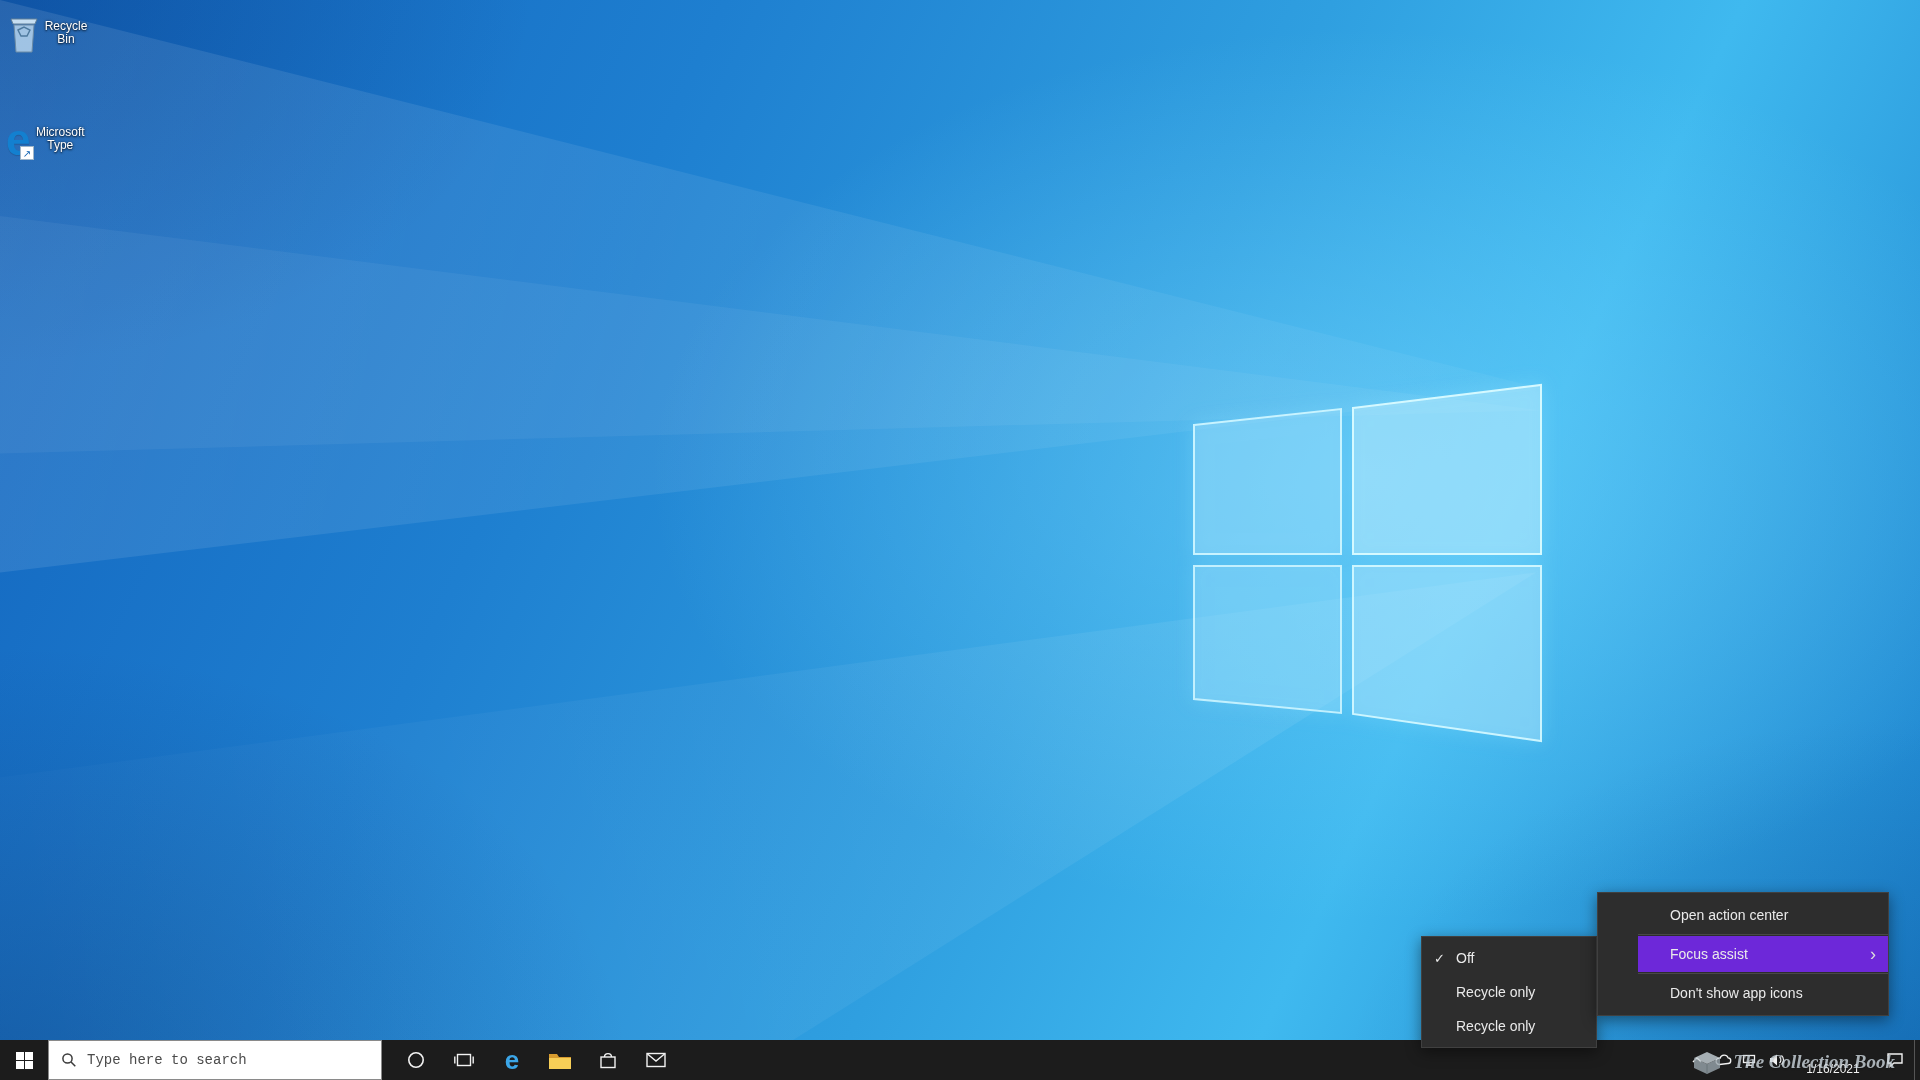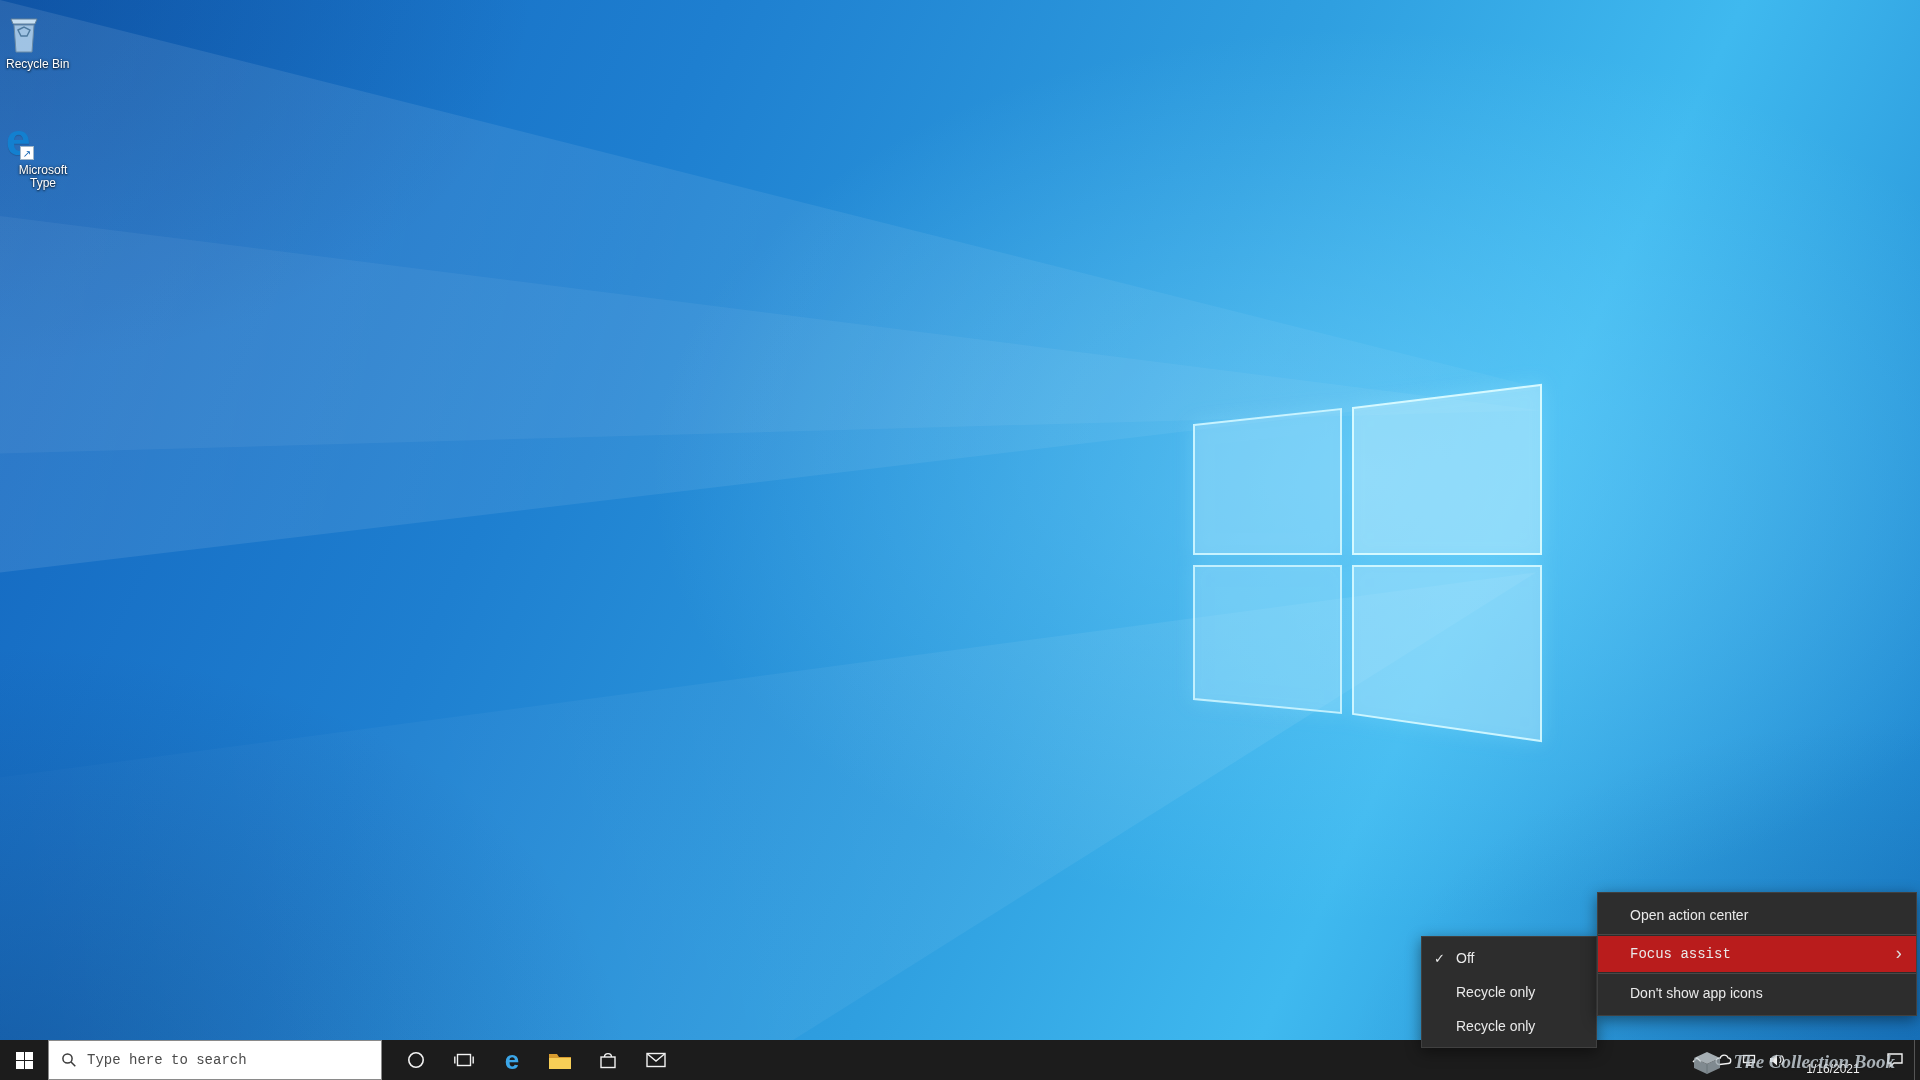--- a/index.html
+++ b/index.html
@@ -15,21 +15,21 @@
       radial-gradient(760px 520px at 0% 0%, rgba(10,55,120,0.35), transparent 70%),
       linear-gradient(115deg, #1263bd 0%, #1e7fd0 30%, #2f9fe0 55%, #3fb9ef 72%, #1a7ecb 100%);
   }
   .ray { position:absolute; inset:0; pointer-events:none; }
   .ray1 { clip-path:polygon(0 0, 80.3% 36%, 0 53%); background:linear-gradient(100deg, rgba(255,255,255,0.10), rgba(255,255,255,0.02)); }
   .ray2 { clip-path:polygon(0 20%, 80.3% 38%, 0 42%); background:rgba(255,255,255,0.05); }
   .ray3 { clip-path:polygon(80% 53%, 0 72%, 0 100%, 38% 100%); background:linear-gradient(260deg, rgba(255,255,255,0.10), rgba(255,255,255,0.01)); }
   .win-logo { position:absolute; left:1190px; top:380px; filter:drop-shadow(0 0 9px rgba(140,225,255,0.65)); }
 
   
-  .icon-cell { position:absolute; width:84px; display:flex; flex-direction:column; align-items:flex-start; cursor:default; }
+  .icon-cell { position:absolute; width:84px; display:flex; flex-direction:row; align-items:center; cursor:default; }
   .icon-cell .glyph-box { height:46px; display:flex; align-items:flex-end; justify-content:center; position:relative; }
   .icon-label { margin-top:4px; font-size:12px; line-height:13px; color:#fff; text-align:center; text-shadow:0 1px 2px rgba(0,0,0,0.75), 0 0 3px rgba(0,0,0,0.5); max-width:74px; }
   .edge-e { font-size:44px; font-weight:bold; color:#1380d0; line-height:40px; text-shadow:0 1px 1px rgba(0,0,0,0.15); }
   .shortcut-badge { position:absolute; left:14px; bottom:0px; width:14px; height:14px; background:#fff; border:1px solid #9fb6c9; display:flex; align-items:center; justify-content:center; font-size:10px; color:#0b5fb0; }
 
   
   .taskbar { position:absolute; left:0; bottom:0; width:1920px; height:40px; background:#1c1c1c; z-index:50; display:flex; align-items:stretch; }
   .tb-btn { width:48px; height:40px; display:flex; align-items:center; justify-content:center; cursor:pointer; }
   .search-box { position:absolute; left:48px; top:0; width:334px; height:40px; background:#ffffff; border:1px solid #8a8a8a; display:flex; align-items:center; padding-left:12px; gap:10px; }
   .search-box input { border:none; outline:none; font-size:14px; color:#333; width:270px; background:transparent; font-family:Liberation Mono, monospace; }
@@ -37,24 +37,24 @@
   .apps { position:absolute; left:392px; top:0; display:flex; }
   .tb-edge-e { font-size:26px; font-weight:bold; color:#3ba6e8; line-height:26px; }
   .tray { position:absolute; right:0; top:0; height:40px; display:flex; }
   .tray-btn { height:40px; display:flex; align-items:center; justify-content:center; cursor:pointer; }
   .clock { width:86px; height:40px; display:flex; flex-direction:column; justify-content:flex-end; align-items:center; padding-bottom:4px; cursor:pointer; }
   .clock .date { font-size:12px; color:#f2f2f2; line-height:13px; }
   .show-desktop { width:6px; height:40px; border-left:1px solid rgba(255,255,255,0.25); cursor:pointer; }
 
   
   .menu { position:absolute; background:#2d2d2d; border:1px solid #404040; box-shadow:0 4px 14px rgba(0,0,0,0.45); padding:4px 0; z-index:300; }
-  .context-menu { left:1597px; top:892px; width:320px; }
+  .context-menu { left:1597px; top:892px; width:292px;padding-left:40px; }
   .submenu { left:1421px; top:936px; width:176px; }
   .menu-item { height:36px; display:flex; align-items:center; padding:0 10px 0 32px; font-size:14px; color:#eaeaea; cursor:pointer; position:relative; }
-  .menu-item.highlight { background:#b91c1c;font-family:Liberation Mono, monospace; }
+  .menu-item.highlight { background:#6d28d9; }
   .menu-item .label { flex:1; }
   .menu-item .arrow { font-size:18px; color:#dcdcdc; margin-left:auto; padding-right:2px; }
   .menu-sep { height:1px; background:#484848; margin:1px 0; }
   .submenu .menu-item { height:34px; padding-left:34px; font-size:14px; }
   .check { position:absolute; left:12px; font-size:13px; color:#eaeaea; }
 
   
   .watermark { position:absolute; right:25px; bottom:2px; display:flex; align-items:center; gap:8px; z-index:999; opacity:0.8; pointer-events:none;font-weight:bold; }
   .watermark .wm-text { font-family:"Liberation Serif",serif; font-style:italic; font-size:19px; color:#cdd7de; text-shadow:0 1px 2px rgba(0,0,0,0.35); }
 

